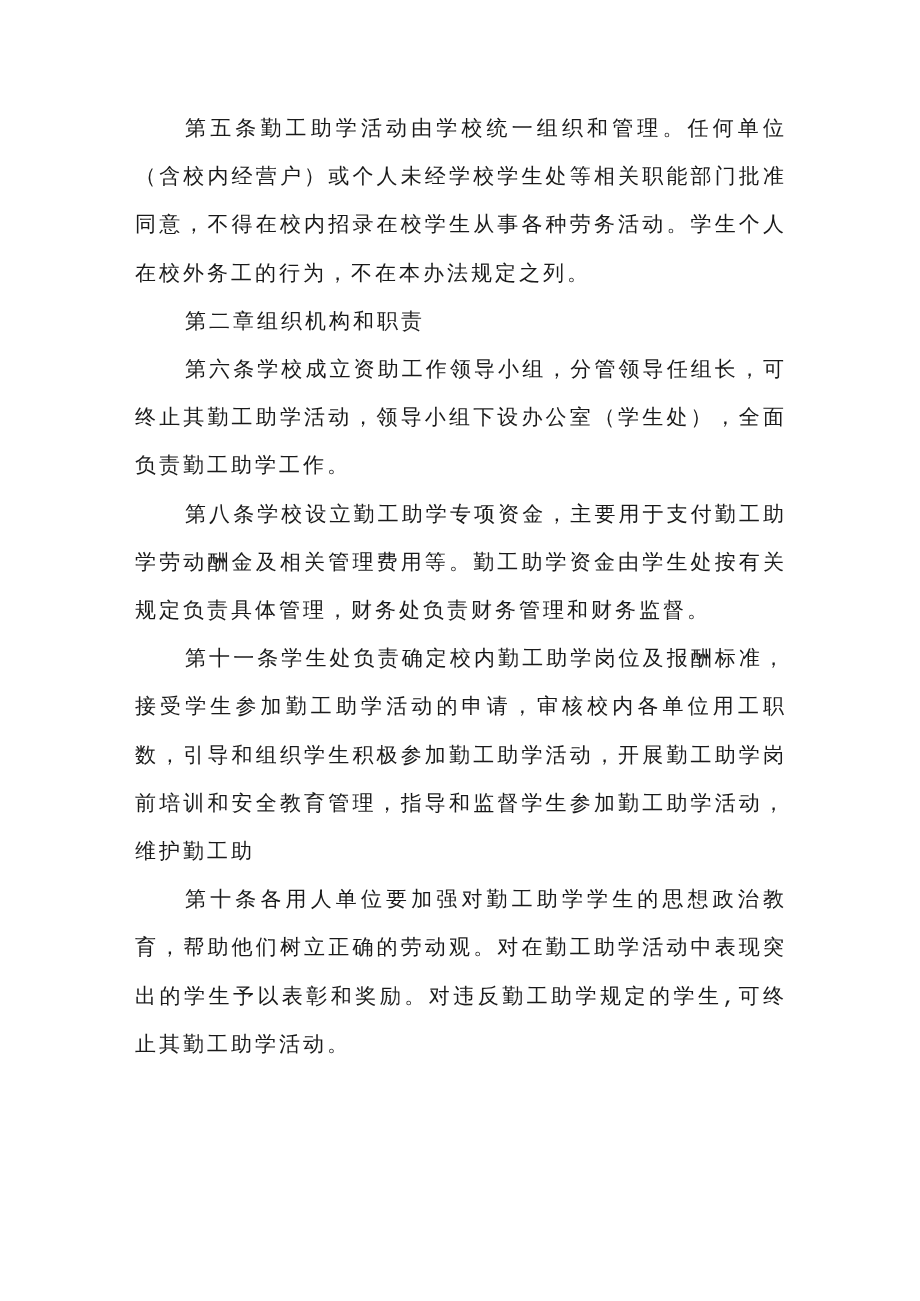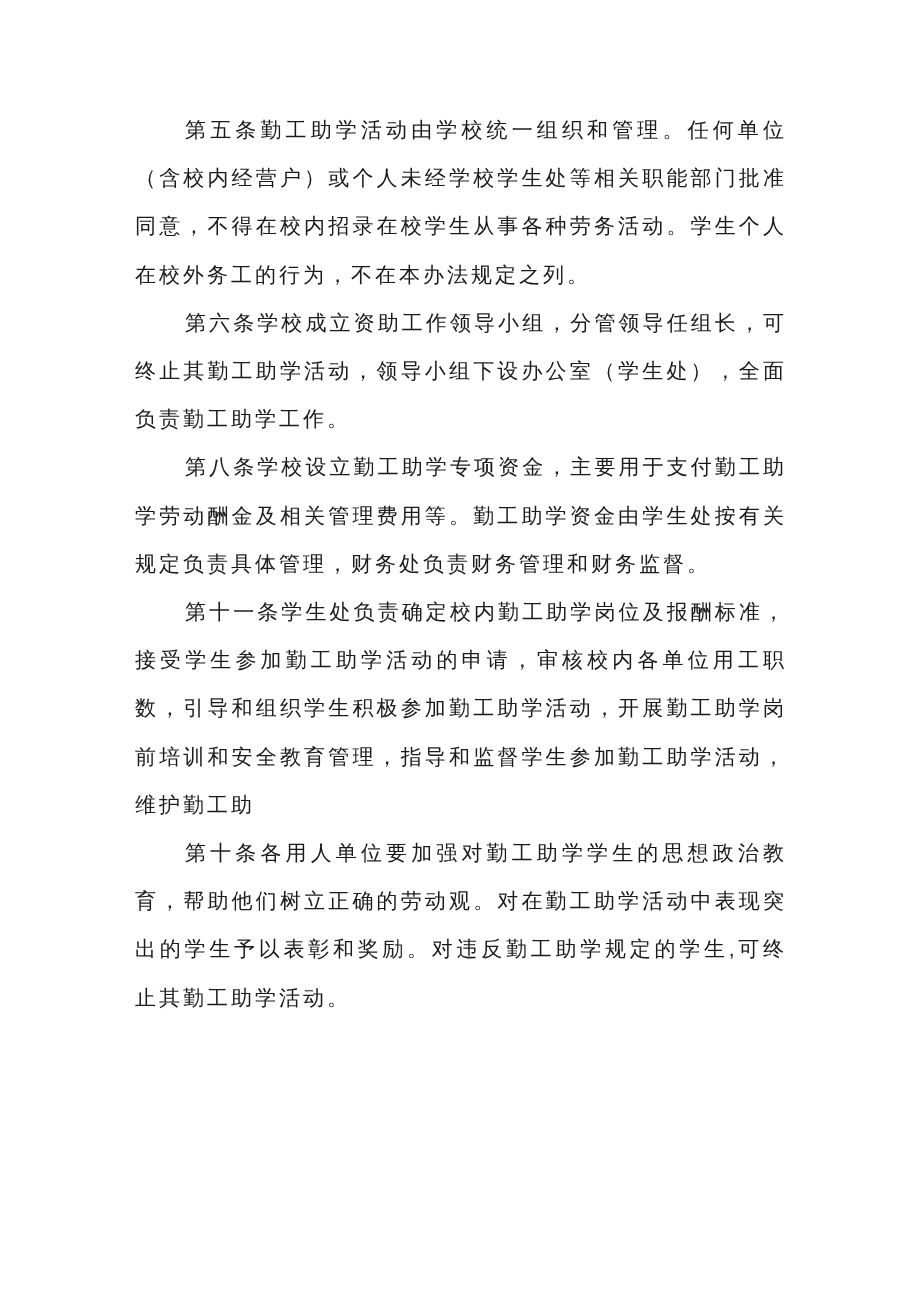--- a/index.html
+++ b/index.html
@@ -3,34 +3,35 @@
 <meta charset="utf-8">
 <style>
   html, body { margin: 0; padding: 0; background: #ffffff; }
   body { width: 920px; height: 1301px; position: relative; overflow: hidden; }
   .page {
     position: absolute;
     left: 135px;
     top: 106px;
     width: 652px;
     color: #1a1a1a;
-    font-family: Liberation Sans, sans-serif;
+    font-family: Liberation Mono, monospace;
     font-size: 21px;
     letter-spacing: 3px;
     line-height: 48.2px;
   }
   .para {
     margin: 0;
     text-indent: 50px;
     text-align: justify;
     text-align-last: left;
   }
 </style>
 </head>
 <body>
 
 <div class="page">
   <p class="para">第五条勤工助学活动由学校统一组织和管理。任何单位（含校内经营户）或个人未经学校学生处等相关职能部门批准同意，不得在校内招录在校学生从事各种劳务活动。学生个人在校外务工的行为，不在本办法规定之列。</p>
+  <p class="para">第二章组织机构和职责</p>
   <p class="para">第六条学校成立资助工作领导小组，分管领导任组长，可终止其勤工助学活动，领导小组下设办公室（学生处），全面负责勤工助学工作。</p>
   <p class="para">第八条学校设立勤工助学专项资金，主要用于支付勤工助学劳动酬金及相关管理费用等。勤工助学资金由学生处按有关规定负责具体管理，财务处负责财务管理和财务监督。</p>
   <p class="para">第十一条学生处负责确定校内勤工助学岗位及报酬标准，接受学生参加勤工助学活动的申请，审核校内各单位用工职数，引导和组织学生积极参加勤工助学活动，开展勤工助学岗前培训和安全教育管理，指导和监督学生参加勤工助学活动，维护勤工助</p>
   <p class="para">第十条各用人单位要加强对勤工助学学生的思想政治教育，帮助他们树立正确的劳动观。对在勤工助学活动中表现突出的学生予以表彰和奖励。对违反勤工助学规定的学生,可终止其勤工助学活动。</p>
 </div>
 
 </body></html>

